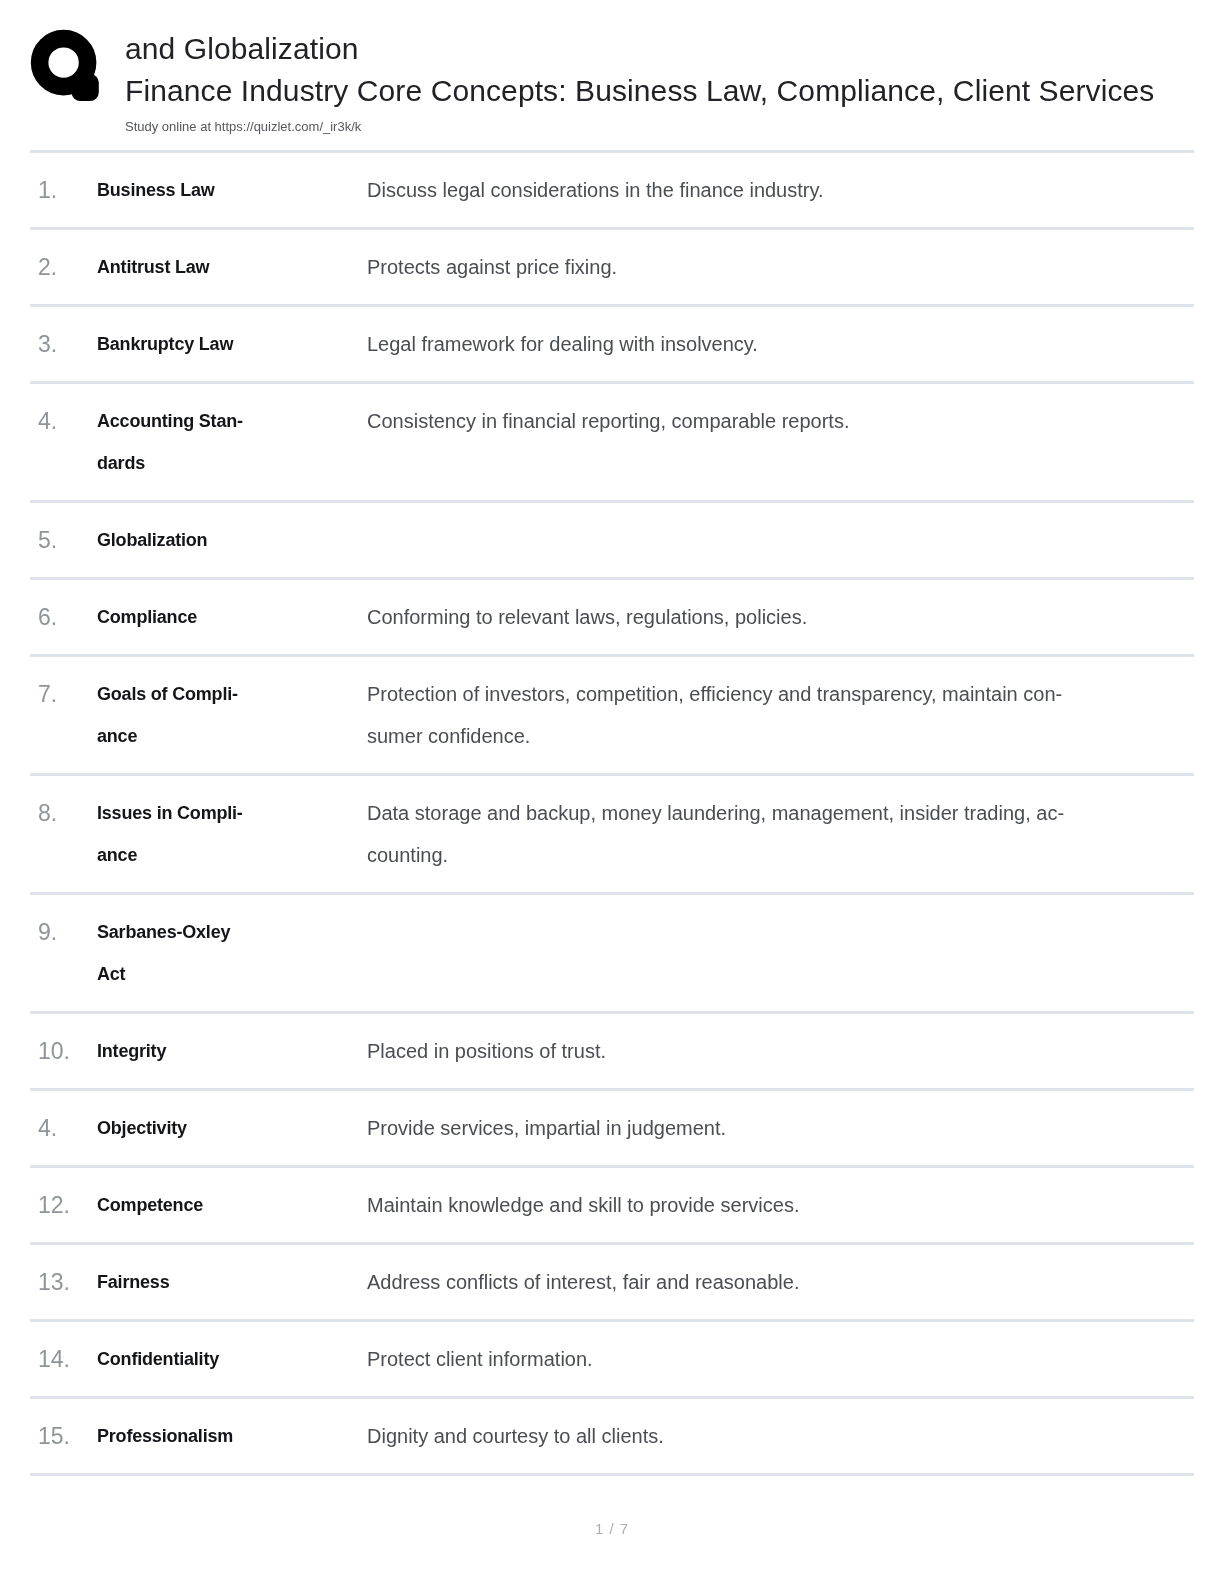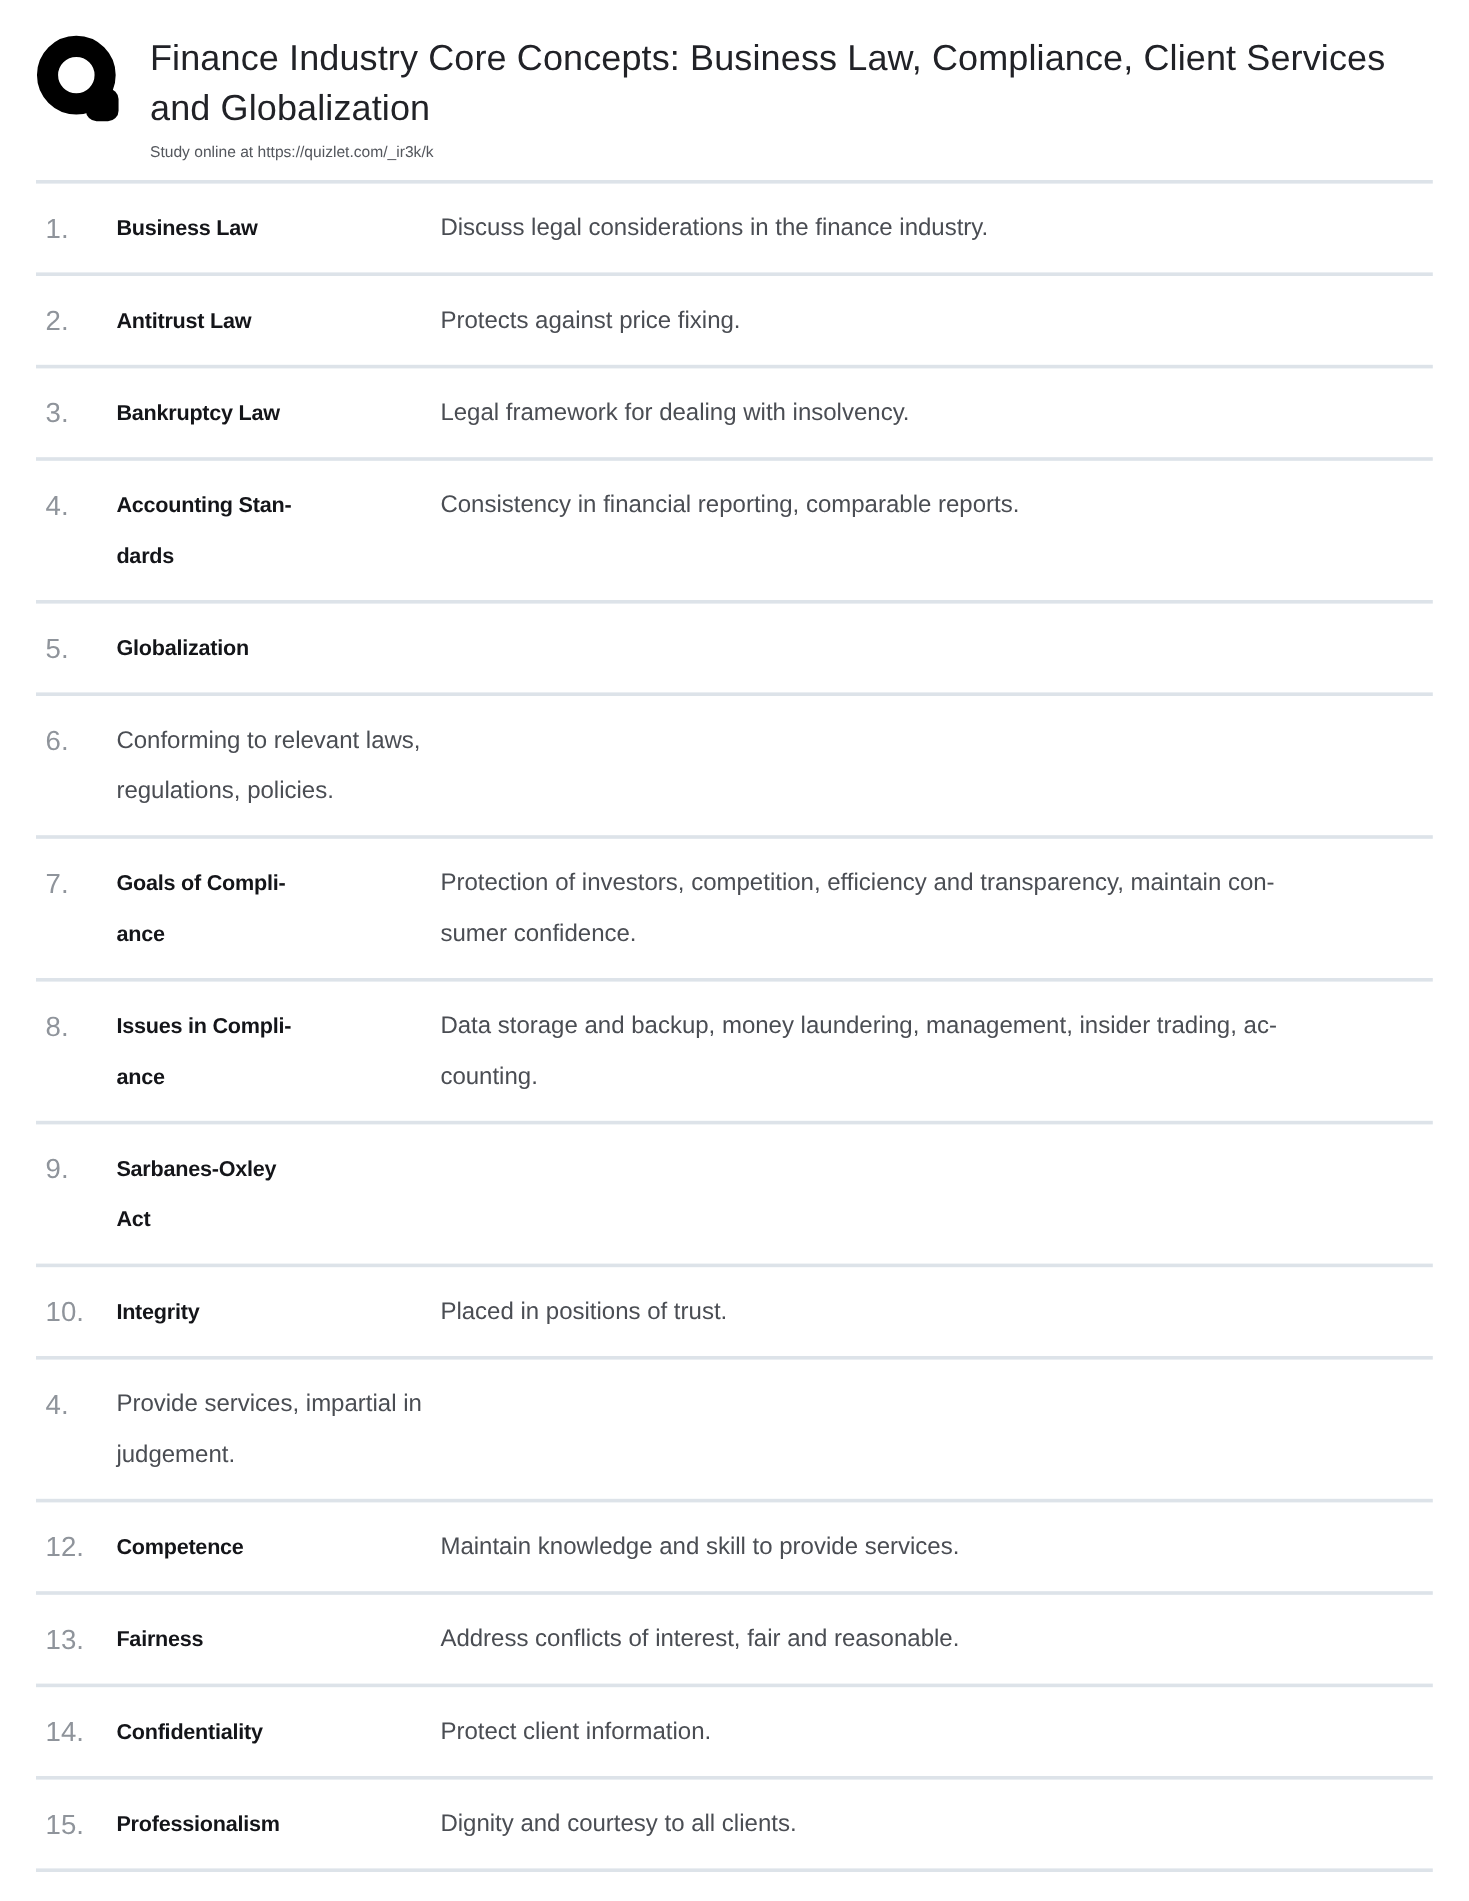--- a/index.html
+++ b/index.html
@@ -100,22 +100,22 @@
 </style>
 </head>
 <body>
 
 <div class="header">
   <svg class="logo" viewBox="0 0 90 100" xmlns="http://www.w3.org/2000/svg" aria-hidden="true">
     <circle cx="42" cy="42" r="30" fill="none" stroke="#000000" stroke-width="22"></circle>
     <rect x="52" y="56" width="34" height="34" rx="11" fill="#000000"></rect>
   </svg>
   <div class="header-text">
+    <div class="title-line">and Globalization</div>
     <div class="title-line first">Finance Industry Core Concepts: Business Law, Compliance, Client Services</div>
-    <div class="title-line">and Globalization</div>
     <div class="subtitle">Study online at https://quizlet.com/_ir3k/k</div>
   </div>
 </div>
 
 <div class="terms">
     <div class="row">
     <div class="num">1.</div>
     <div class="term">Business Law</div>
     <div class="def">Discuss legal considerations in the finance industry.</div>
   </div>
@@ -134,20 +134,21 @@
     <div class="term">Accounting Stan-
 dards</div>
     <div class="def">Consistency in financial reporting, comparable reports.</div>
   </div>
     <div class="row">
     <div class="num">5.</div>
     <div class="term">Globalization</div>
   </div>
     <div class="row">
     <div class="num">6.</div>
+    <div class="term">Compliance</div>
     <div class="def">Conforming to relevant laws, regulations, policies.</div>
   </div>
     <div class="row">
     <div class="num">7.</div>
     <div class="term">Goals of Compli-
 ance</div>
     <div class="def">Protection of investors, competition, efficiency and transparency, maintain con-
 sumer confidence.</div>
   </div>
     <div class="row">
@@ -162,20 +163,21 @@
     <div class="term">Sarbanes-Oxley
 Act</div>
   </div>
     <div class="row">
     <div class="num">10.</div>
     <div class="term">Integrity</div>
     <div class="def">Placed in positions of trust.</div>
   </div>
     <div class="row">
     <div class="num">4.</div>
+    <div class="term">Objectivity</div>
     <div class="def">Provide services, impartial in judgement.</div>
   </div>
     <div class="row">
     <div class="num">12.</div>
     <div class="term">Competence</div>
     <div class="def">Maintain knowledge and skill to provide services.</div>
   </div>
     <div class="row">
     <div class="num">13.</div>
     <div class="term">Fairness</div>

